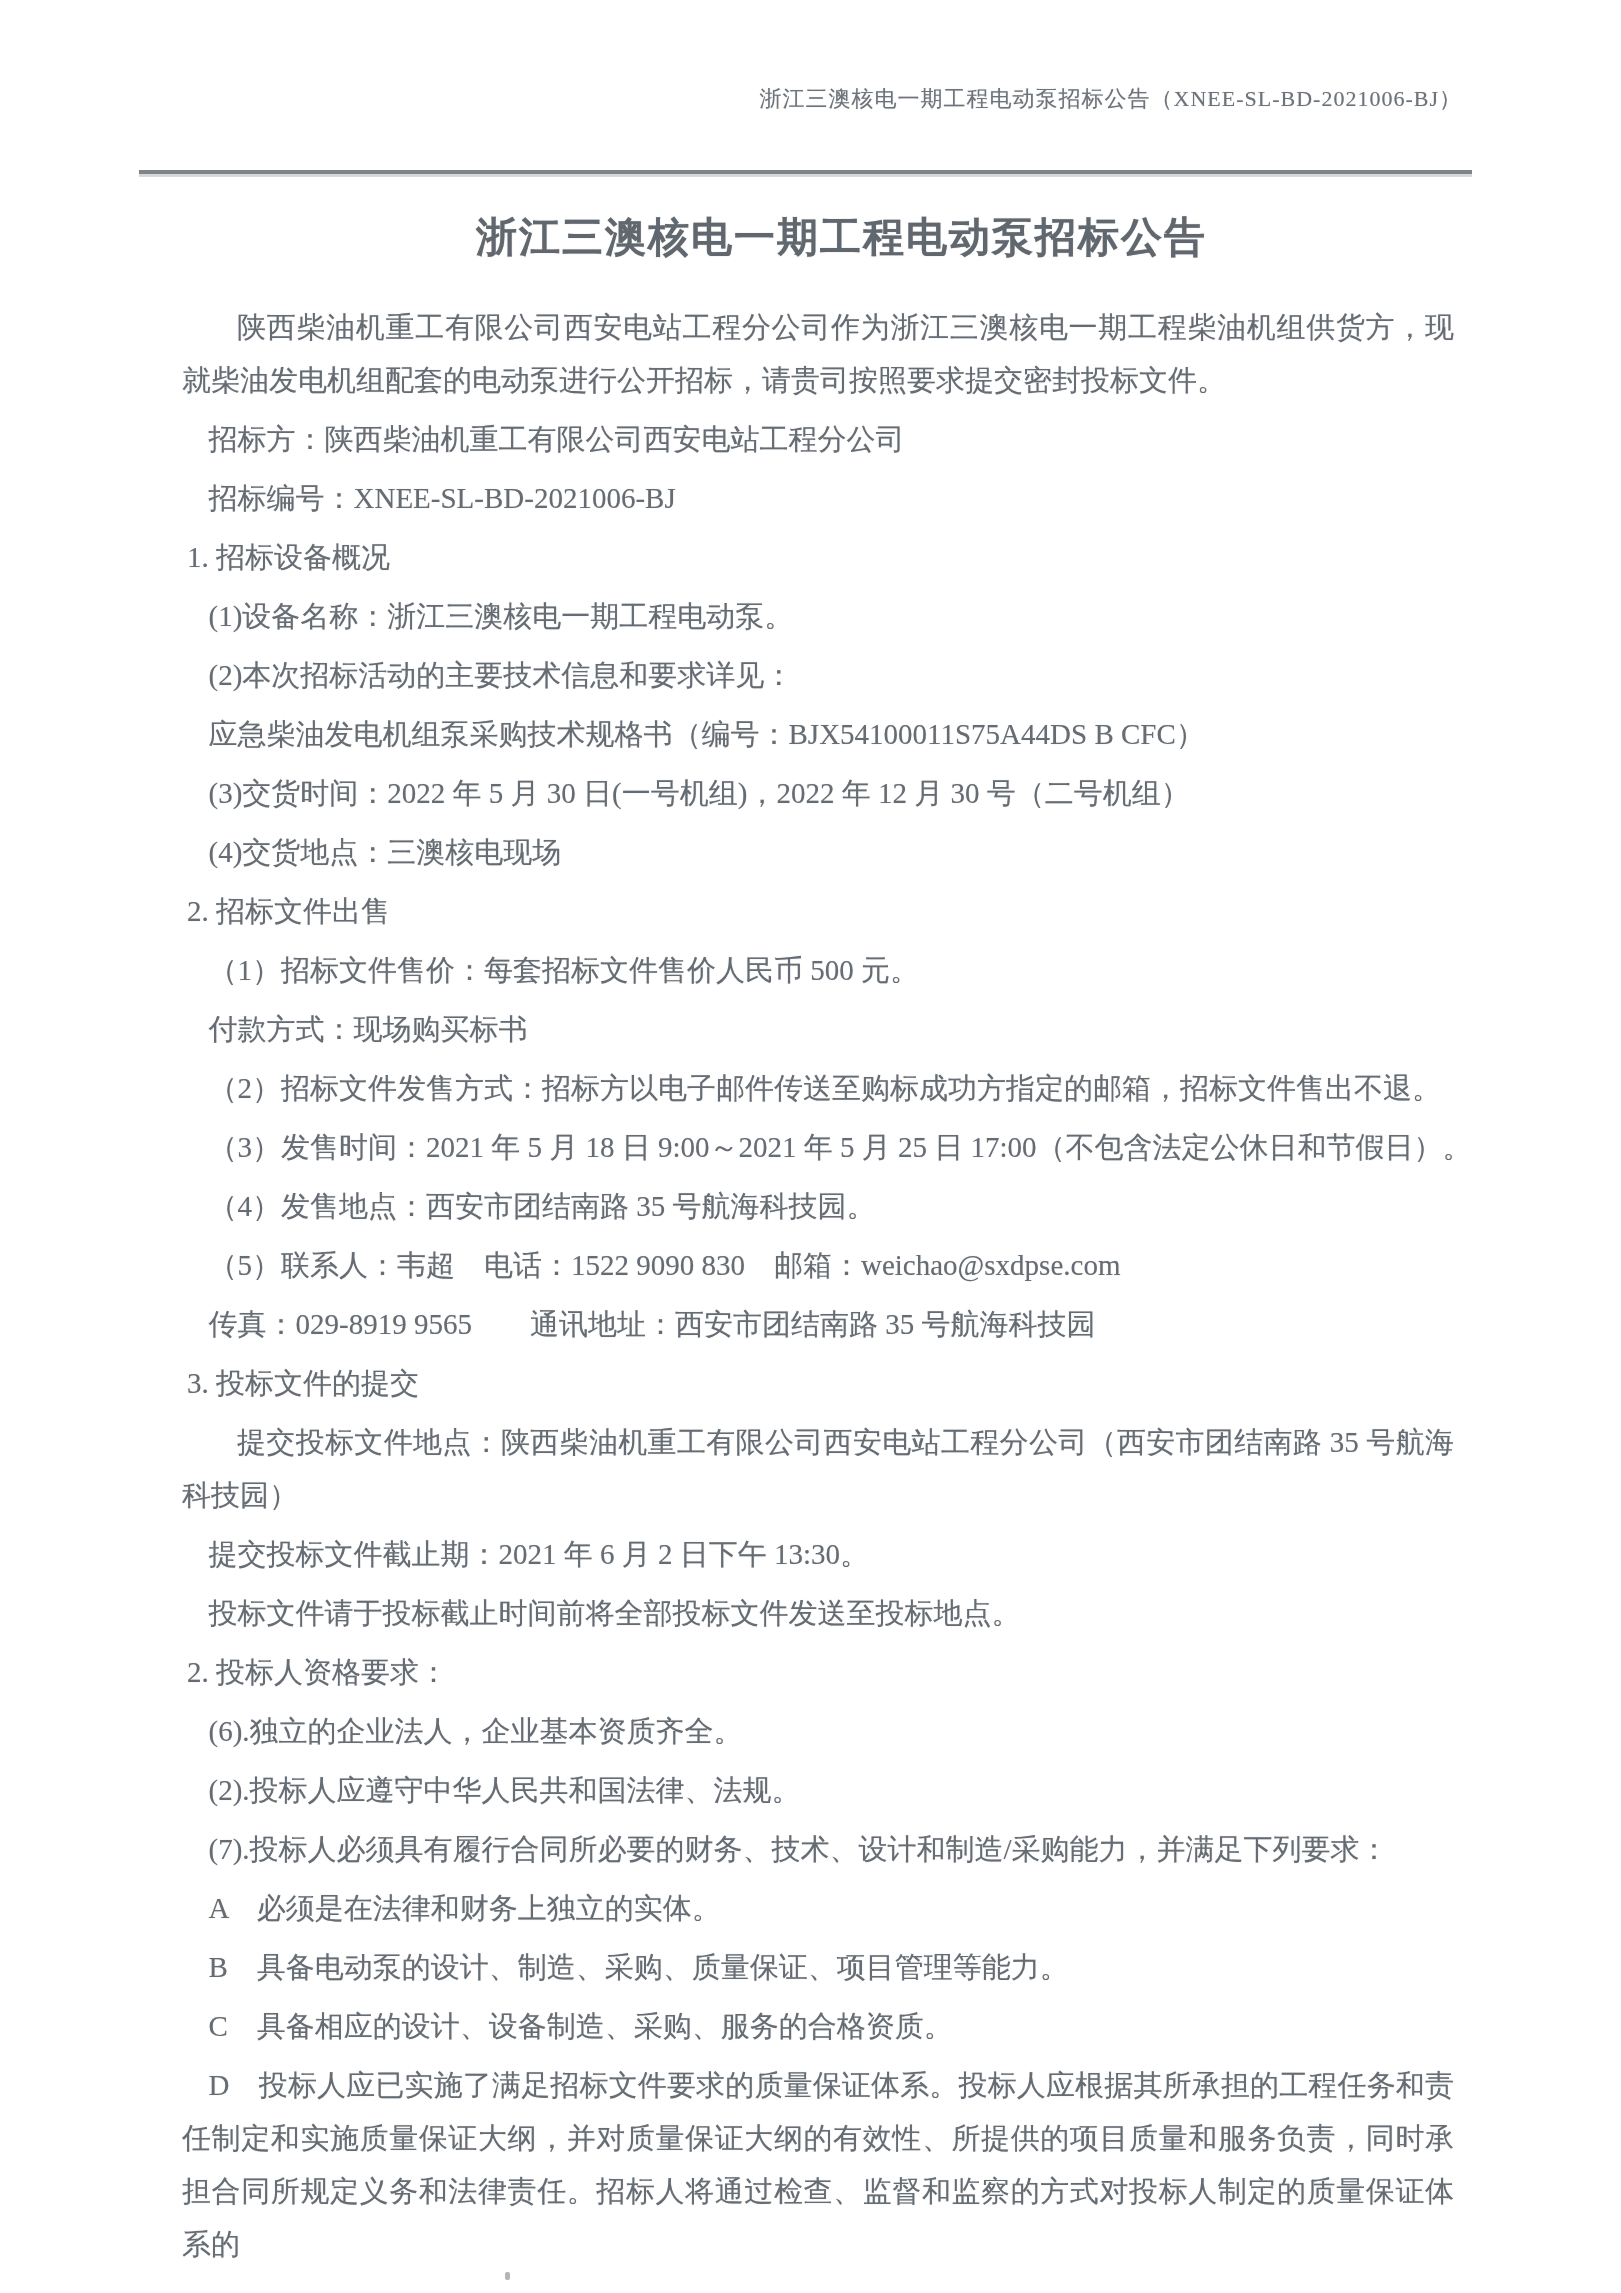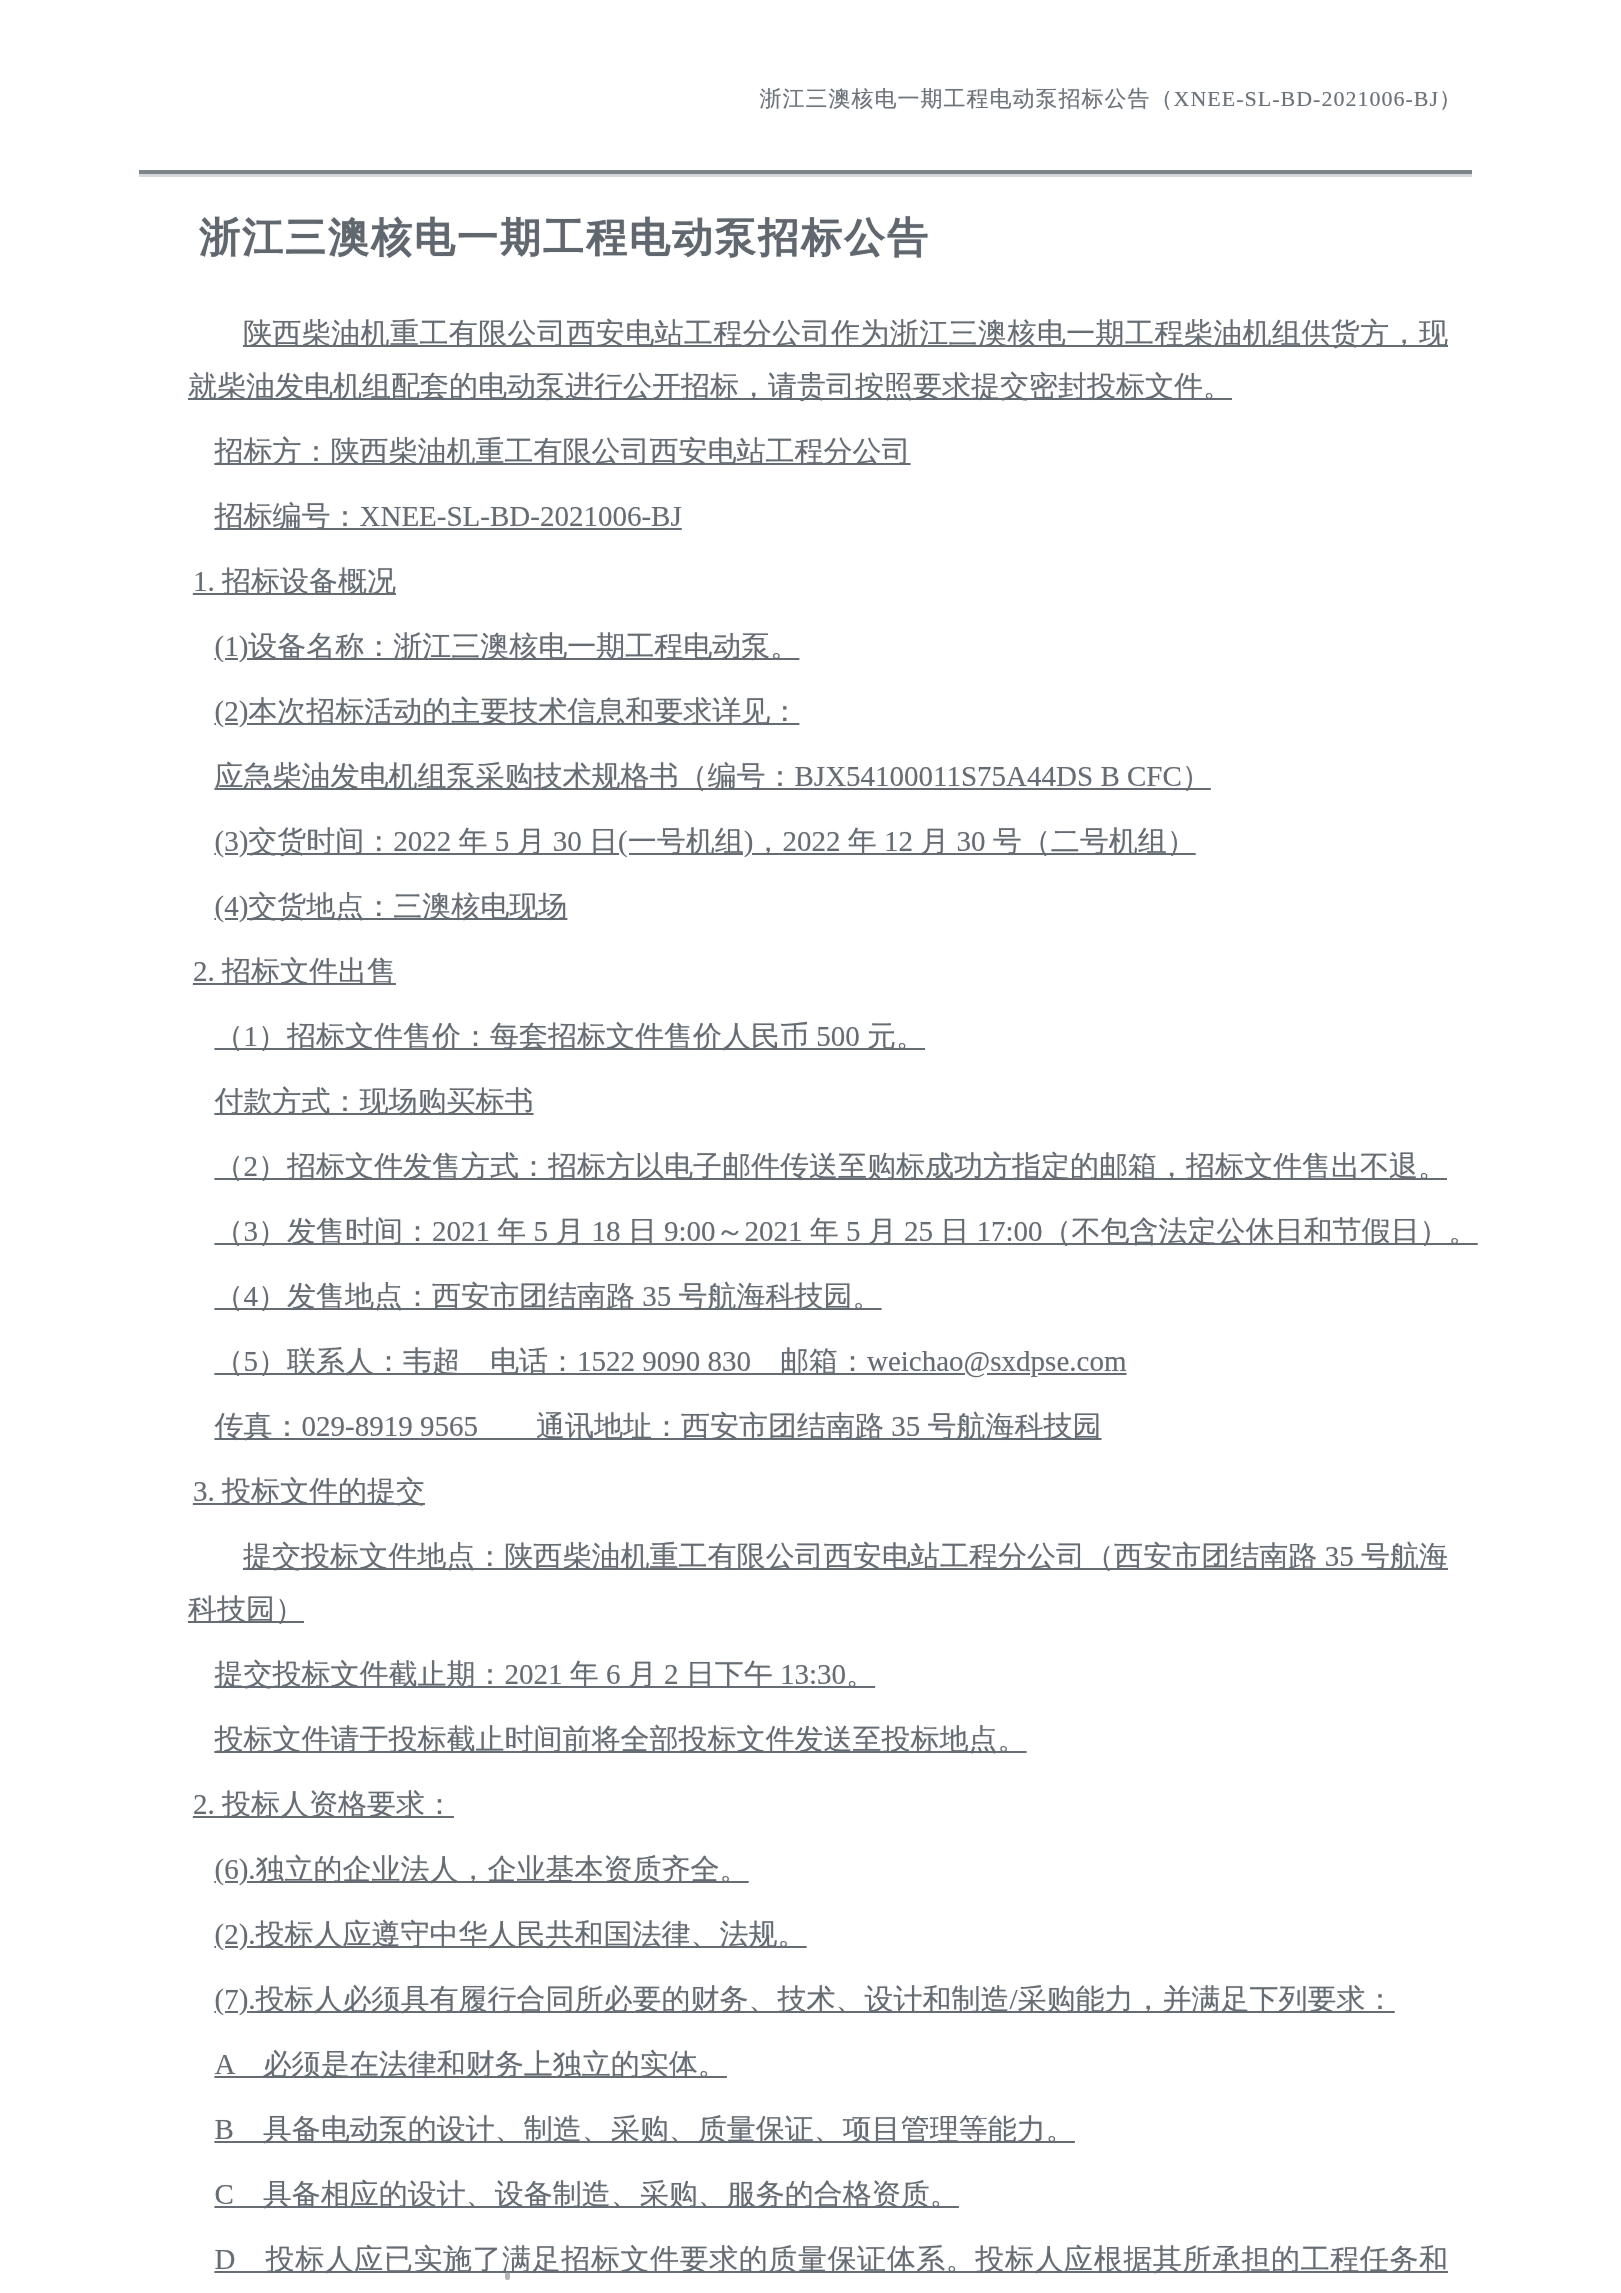--- a/index.html
+++ b/index.html
@@ -29,35 +29,36 @@
     width:1333px;height:3.9px;
     background:#7f848b;
     box-shadow:0 2.9px 0 rgba(160,165,170,.45);
   }
   .doc-title{
     position:absolute;
     top:210px;left:176px;
     width:1284px;
     margin:0;
     transform:translateX(23.5px);
+    text-align:center;
     font-size:41px;
     font-weight:700;
     letter-spacing:2px;
     color:#61676e;
     text-shadow:0 0 1px rgba(97,103,110,.55);
   }
   .doc-body{
     position:absolute;
     top:295px;left:176px;
     width:1284px;
     font-size:29px;
     line-height:53px;
     text-shadow:0 0 1px rgba(102,108,115,.4);
   }
-  .line{margin:12px;min-height:53px;text-decoration:underline;}
+  .line{margin:6px;min-height:53px;}
   .t-section{padding-left:4.9px;}
   .t-item{padding-left:26.5px;white-space:nowrap;}
   .t-para{text-indent:55px;text-align:justify;}
   .t-para_d{text-indent:26.5px;text-align:justify;}
   .scan-dot{
     position:absolute;
     left:505px;top:2272px;
     width:4.9px;height:7.8px;
     background:#8a8f94;
     opacity:.65;

